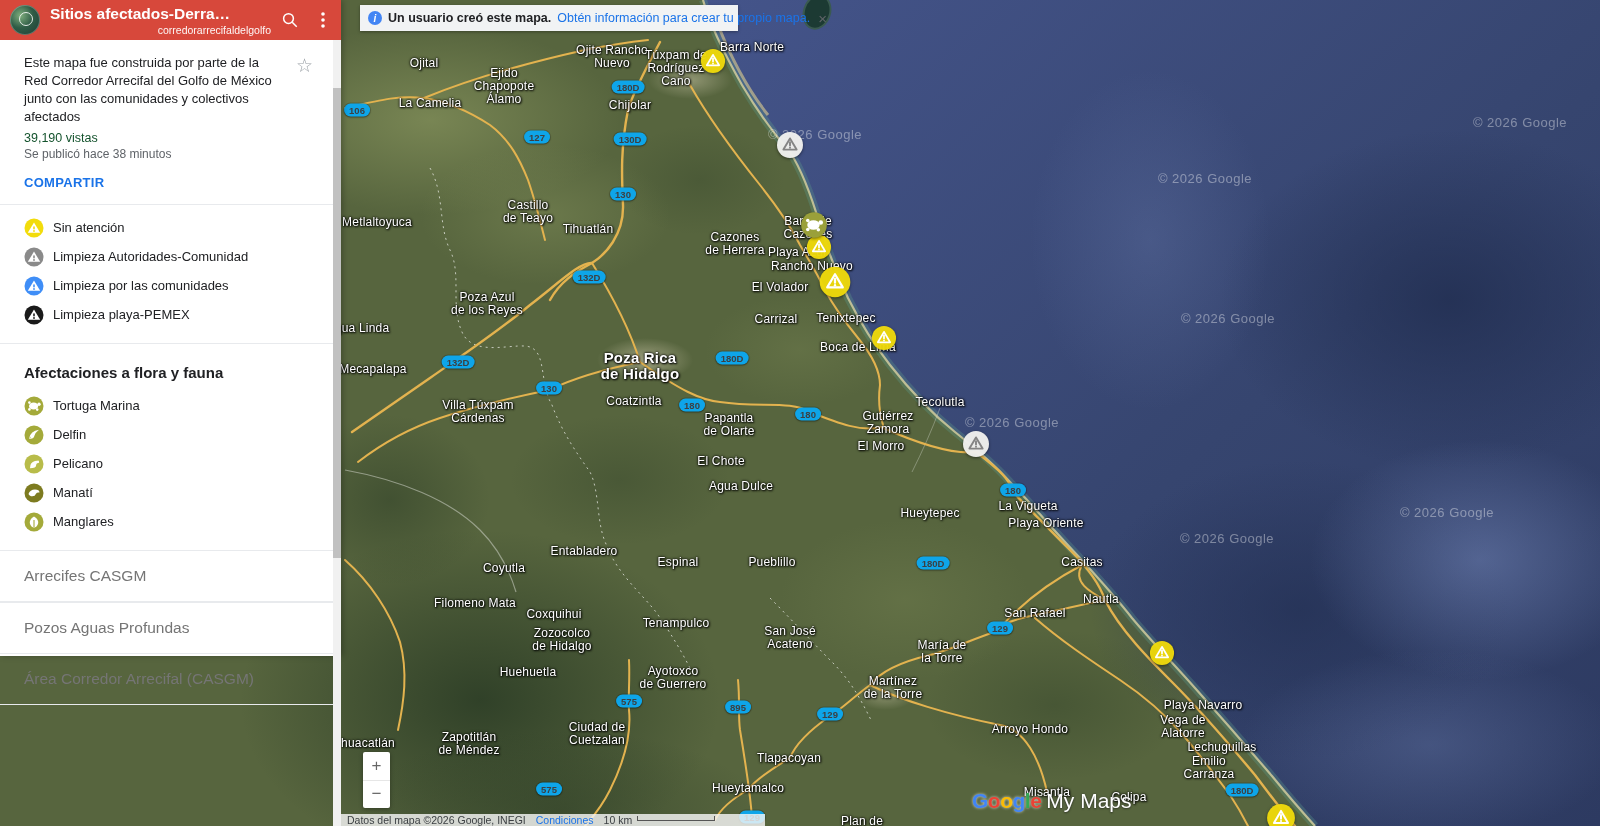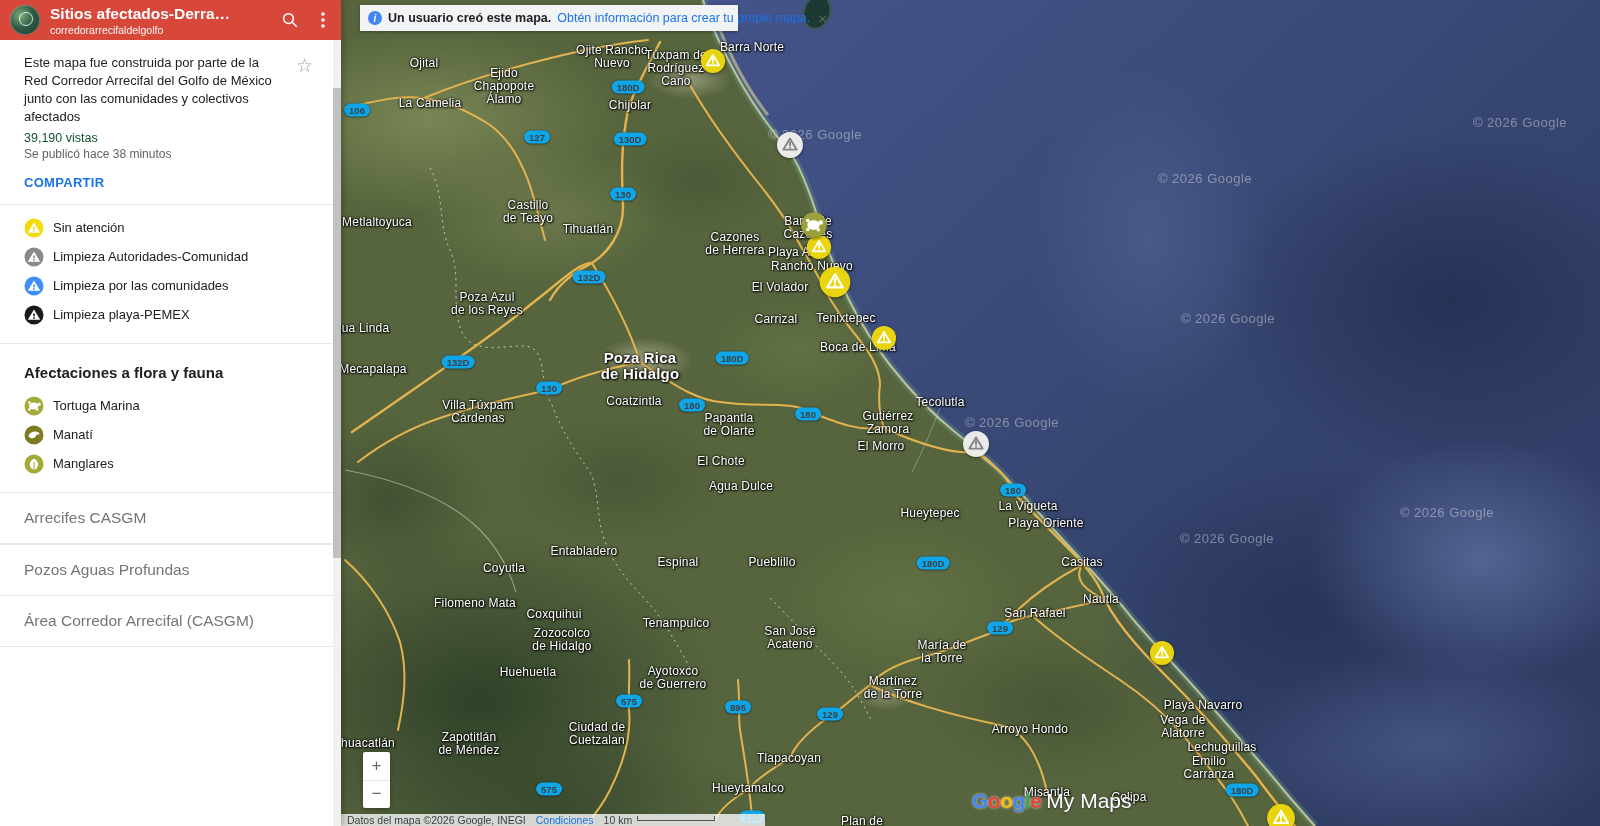--- a/index.html
+++ b/index.html
@@ -47,33 +47,33 @@
   .scalebar .bar{width:78px;height:5px;border-left:1.5px solid #555;border-right:1.5px solid #555;
     border-bottom:1.5px solid #555;box-sizing:border-box;margin-bottom:3px;}
 
   
   .gmm{position:absolute;left:972px;top:789px;font-size:21px;font-weight:700;letter-spacing:-.5px;
     text-shadow:0 0 3px rgba(255,255,255,.75);white-space:nowrap;cursor:pointer;}
   .gmm .mymaps{color:#fff;font-weight:400;margin-left:5px;letter-spacing:0;
     text-shadow:0 0 2px rgba(60,60,60,.8),0 1px 2px rgba(0,0,0,.4);}
 
   
-  .sidebar{position:absolute;left:0;top:0;width:341px;height:826px;background:#fff;
+  .sidebar{position:absolute;left:0;top:0;width:341px;height:656px;background:#fff;
     box-shadow:2px 0 6px rgba(0,0,0,.25);}
   .sb-scroll{position:absolute;right:0;top:40px;width:8px;height:786px;background:#f1f1f1;}
   .sb-thumb{position:absolute;right:0;top:48px;width:8px;height:470px;background:#c1c1c1;cursor:pointer;}
   .sb-head{height:40px;background:#d7483b;display:flex;align-items:center;padding:0 10px;gap:10px;}
   .avatar{width:30px;height:30px;border-radius:50%;flex:0 0 auto;overflow:hidden;
     background:radial-gradient(circle at 35% 35%,#7fae7d 0%,#2f5c46 45%,#1d3a33 100%);
     box-shadow:inset 0 0 0 1px rgba(255,255,255,.25);position:relative;}
   .avatar:after{content:"";position:absolute;left:9px;top:7px;width:12px;height:12px;border-radius:50%;
     border:1.5px solid rgba(255,255,255,.85);}
   .sb-titles{flex:1;min-width:0;color:#fff;}
   .sb-title{font-size:15.5px;font-weight:700;white-space:nowrap;overflow:hidden;text-overflow:ellipsis;}
-  .sb-sub{font-size:10.5px;opacity:.95;margin-top:1px;}
+  .sb-sub{font-size:10.5px;opacity:.95;margin-top:1px;text-align:right;}
   .hicon{color:#fff;flex:0 0 auto;cursor:pointer;display:flex;align-items:center;}
   .desc-wrap{padding:14px 14px 0 24px;position:relative;}
   .desc{font-size:13px;color:#202124;line-height:18px;width:258px;}
   .star{position:absolute;right:28px;top:14px;color:#9aa0a6;font-size:19px;cursor:pointer;}
   .views{font-size:12.5px;color:#14532d;margin-top:5px;}
   .published{font-size:12px;color:#5f6368;margin-top:2px;}
   .share{font-size:13px;font-weight:700;color:#1a73e8;letter-spacing:.3px;margin:14px 0 0 0;cursor:pointer;display:inline-block;}
   .divider{height:1px;background:#e8eaed;margin:0;}
   .sec-title{font-size:15px;font-weight:700;color:#202124;padding:20px 24px 2px 24px;}
   .legend-item{display:flex;align-items:center;gap:9px;padding:4.5px 24px;cursor:pointer;}
@@ -588,20 +588,40 @@
                 <circle cx="5.4" cy="6.6" r="1.3" fill="#fff"></circle>
                 <circle cx="5.4" cy="13.4" r="1.3" fill="#fff"></circle>
                 <circle cx="13.2" cy="13.6" r="1.3" fill="#fff"></circle>
               </svg>
             </span>
             <span class="lab">Tortuga Marina</span>
           </div>
           <div class="legend-item">
             <span style="display:flex">
               <svg width="20" height="20" viewBox="0 0 20 20">
+                <circle cx="10" cy="10" r="9.5" fill="#a4aa3a"></circle>
+                <path d="M5 13.5 Q6.5 6 15 4.8 Q11.5 7.5 10.5 10.5 Q9.5 14.5 5 13.5 Z" fill="#fff"></path>
+                <circle cx="6.2" cy="12.2" r=".5" fill="#a4aa3a"></circle>
+              </svg>
+            </span>
+            <span class="lab">Delfin</span>
+          </div>
+          <div class="legend-item">
+            <span style="display:flex">
+              <svg width="20" height="20" viewBox="0 0 20 20">
+                <circle cx="10" cy="10" r="9.5" fill="#b8bc4a"></circle>
+                <path d="M6 14.2 Q5.8 8.2 11 7 Q15.2 6.2 15.2 8.8 Q12.2 9 12.2 11 Q12.2 14.2 6 14.2 Z" fill="#fff"></path>
+                <circle cx="14" cy="7.6" r="1" fill="#fff"></circle>
+              </svg>
+            </span>
+            <span class="lab">Pelicano</span>
+          </div>
+          <div class="legend-item">
+            <span style="display:flex">
+              <svg width="20" height="20" viewBox="0 0 20 20">
                 <circle cx="10" cy="10" r="9.5" fill="#7d7b20"></circle>
                 <path d="M4.5 11 Q6 6.5 11 6.5 Q15.5 6.5 15.5 9.5 Q13 9 12 10.8 Q11 13.8 7 13.2 Q5 12.6 4.5 11 Z" fill="#fff"></path>
               </svg>
             </span>
             <span class="lab">Manatí</span>
           </div>
           <div class="legend-item">
             <span style="display:flex">
               <svg width="20" height="20" viewBox="0 0 20 20">
                 <circle cx="10" cy="10" r="9.5" fill="#a4aa3a"></circle>

